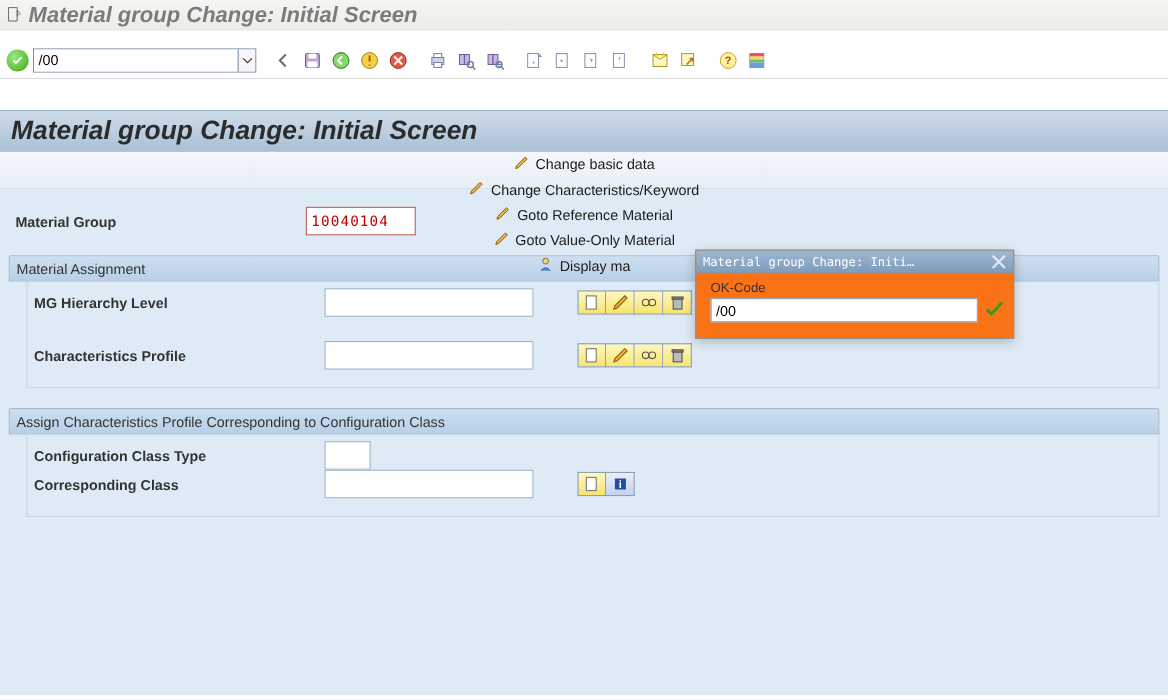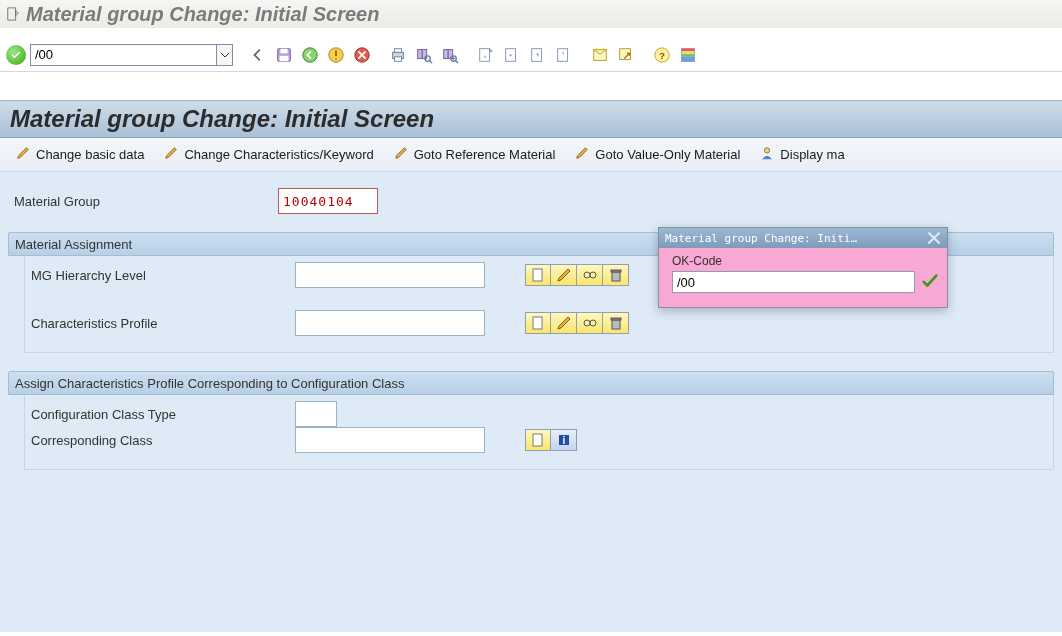--- a/index.html
+++ b/index.html
@@ -22,42 +22,42 @@
 .tb-sep { width: 6px; }
 .tb-ico { width: 22px; height: 22px; display: flex; align-items: center; justify-content: center; }
 .tb-ico svg { width: 18px; height: 18px; }
 
 
 .spacer2 { height: 28px; background: #fff; }
 .title-band { height: 38px; background: linear-gradient(#cfddea,#a9c0d6); display:flex; align-items:center; padding: 0 10px; border-top:1px solid #a1b2c3; border-bottom:1px solid #8ea4b8; }
 .title-band h1 { font-size: 24px; font-style: italic; font-weight: bold; color: #2c2c2c; }
 
 
-.app-toolbar { height: 34px; background: linear-gradient(#f4f7fb,#e7eef6); display:flex; align-items:center; padding: 0 6px; border-bottom:1px solid #d0dae5; }
+.app-toolbar { height: 34px; background: linear-gradient(#f4f7fb,#e7eef6); display:flex; align-items:center; padding: 0 6px; border-bottom:1px solid #d0dae5;flex-direction:column; }
 .app-btn { display:flex; align-items:center; gap:6px; padding: 3px 10px; color:#1a1a1a; cursor:pointer; }
 .app-btn svg { width:14px; height:14px; }
 
 
 .content { background:#deeaf5; padding: 10px 8px 0 8px; height: 460px; }
 .fld-row { display:flex; align-items:center; height:26px; }
-.fld-label { width: 270px; padding-left: 6px; }
+.fld-label { width: 270px; padding-left: 6px; font-weight: bold; }
 .fld-input { height: 20px; border:1px solid #9bb3c8; background:#fff; padding:12px 4px; font-size:13px; }
 .fld-input.red { border:1px solid #c05a5a; color:#b00; }
 .w-mid { width: 190px; }
 .w-small { width: 42px; }
 
 .sect-header { background: linear-gradient(#cddff1,#b8cfe6); height:24px; display:flex; align-items:center; padding-left:6px; border:1px solid #a7bcd1; border-radius:2px 2px 0 0; margin-top:18px; }
 .sect-body { border:1px solid #c6d6e6; border-top:0; padding: 6px 0 16px 0; margin-left: 16px; }
 .icon-strip { display:flex; gap:0; margin-left: 40px; }
 .mini { width:26px; height:22px; border:1px solid #8f9fb0; background:linear-gradient(#fff7c1,#f7e56d); display:flex; align-items:center;justify-content:center; }
 .mini svg { width:16px; height:16px; }
 .mini + .mini { border-left:0; }
 
 
-.popup { position:absolute; left:658px; top:227px; width:290px; background:#f9a8d4; border:1px solid #7f93a7; box-shadow:0 3px 10px rgba(0,0,0,.25); }
+.popup { position:absolute; left:632px; top:227px; width:290px; background:#f97316; border:1px solid #7f93a7; box-shadow:0 3px 10px rgba(0,0,0,.25); }
 .popup-title { height:20px; background:linear-gradient(#9eb8d2,#7d9bbb); color:#fff; font-size:11px; font-family:Consolas,monospace; padding:2px 6px; display:flex; justify-content:space-between; align-items:center; }
 .popup-close { width:14px; height:14px; display:flex; align-items:center; justify-content:center; cursor:pointer; }
 .popup-body { padding:6px 8px 14px 13px; }
 .popup-label { font-size:12px; color:#333; padding-bottom:3px; }
 .popup-row { display:flex; align-items:center; gap:6px; }
 .popup-input { flex:1; height:22px; border:1px solid #8a9eb4; padding:0 4px; font-size:13px; }
 .popup-ok svg { width:18px; height:18px; }
 
 </style>
 </head>

